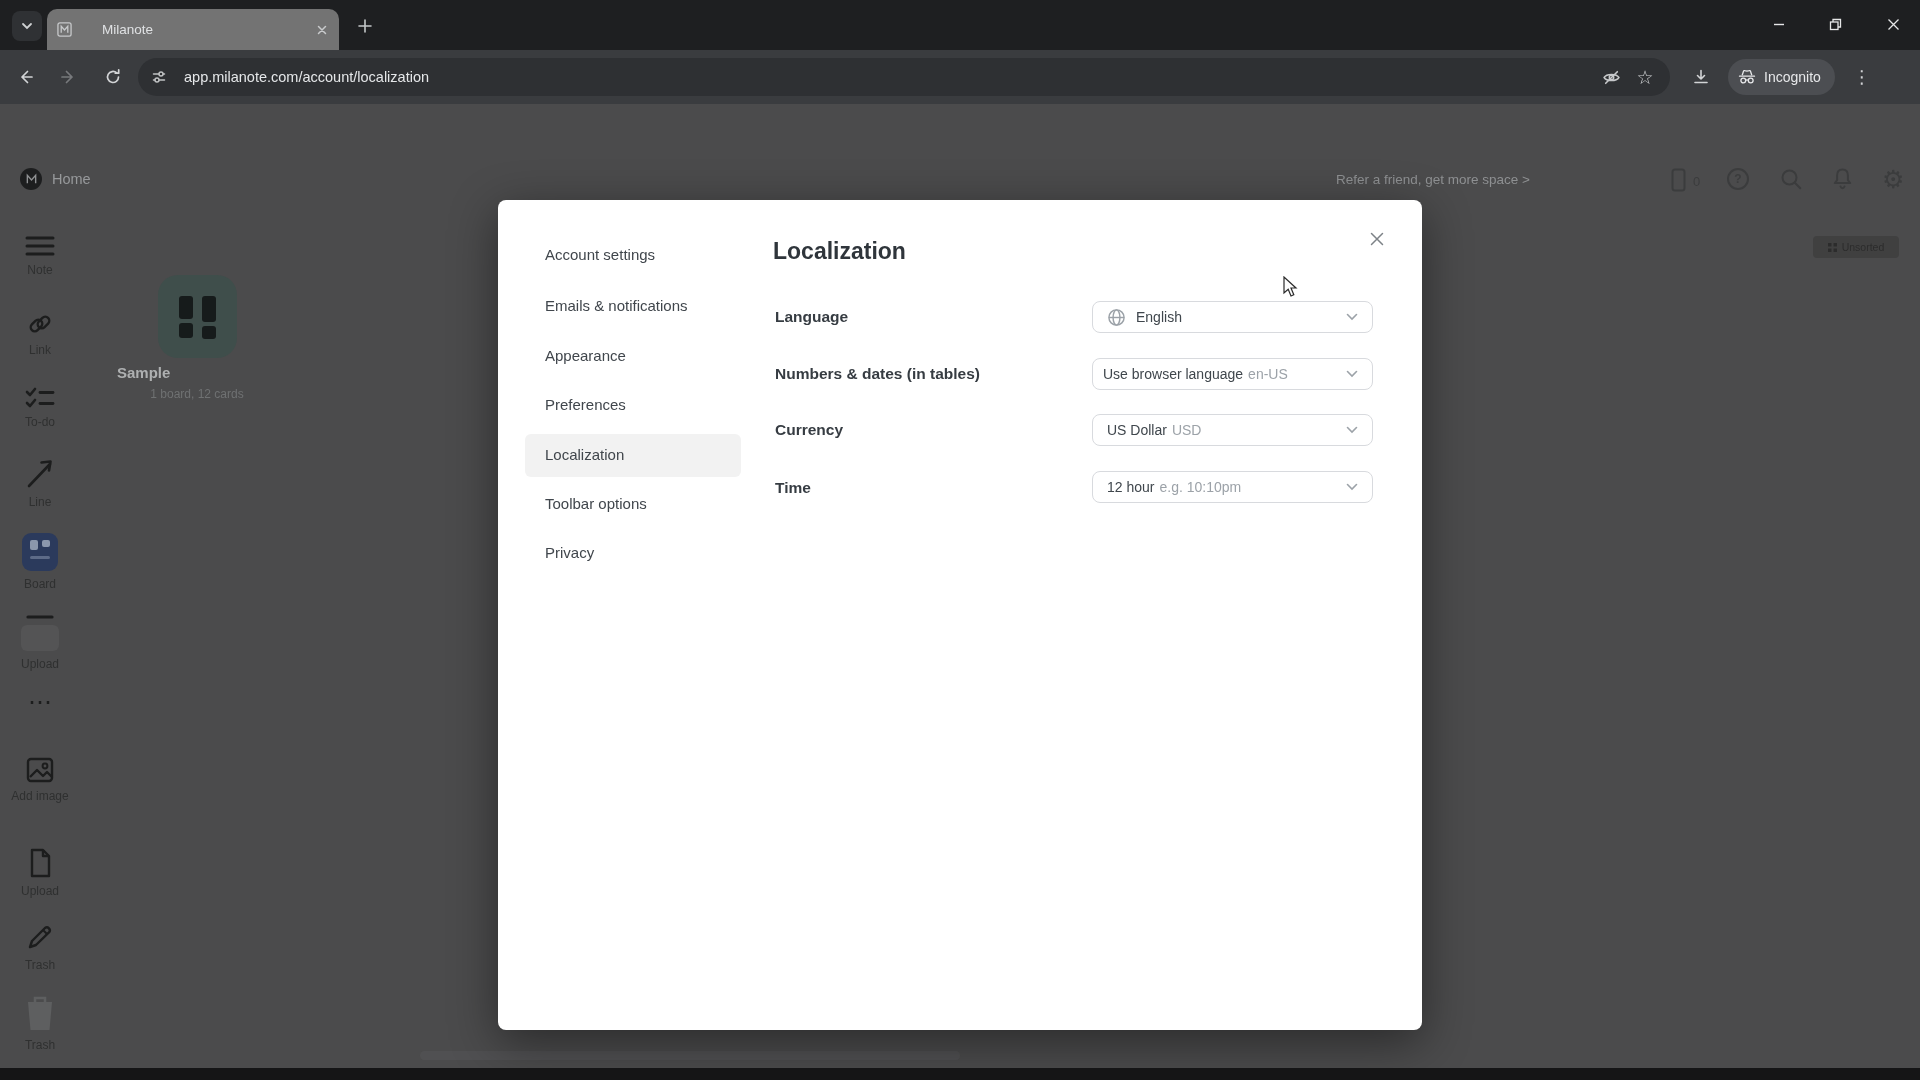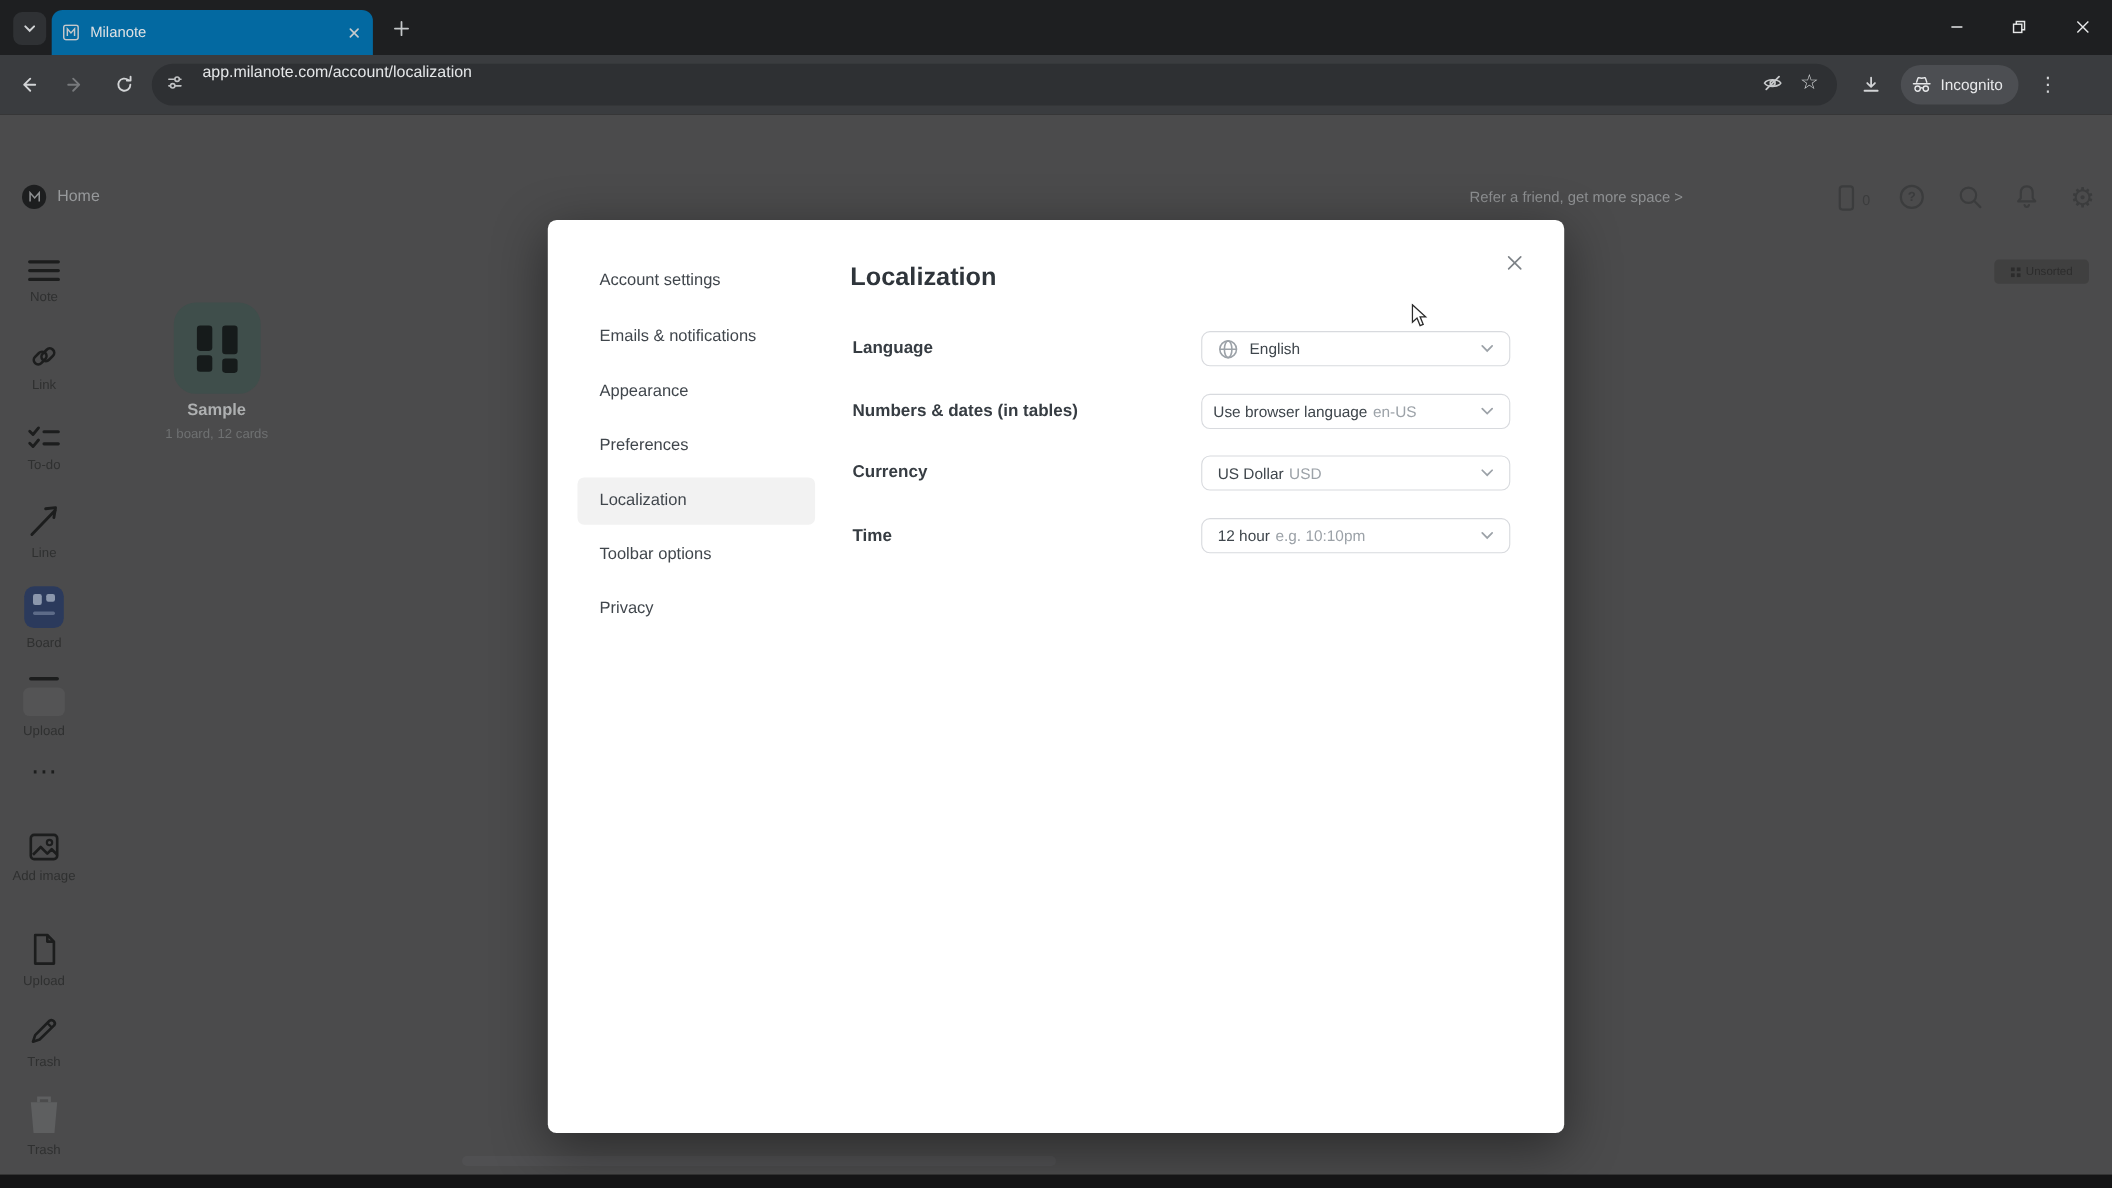--- a/index.html
+++ b/index.html
@@ -5,28 +5,28 @@
   html,body{margin:0;padding:0;background:#000;}
   .stage{position:relative;width:1920px;height:1080px;overflow:hidden;
          font-family:"Liberation Sans",sans-serif;-webkit-font-smoothing:antialiased;}
   .a{position:absolute;}
   svg{display:block;}
 
   
   .tabstrip{left:0;top:0;width:1920px;height:50px;background:#1e1f21;}
   .tab-search-btn{left:12px;top:11px;width:30px;height:30px;border-radius:8px;background:#2f3134;
                   display:flex;align-items:center;justify-content:center;}
-  .tab{left:47px;top:9px;width:292px;height:41px;background:#0369a1;border-radius:10px 10px 0 0;
-       display:flex;align-items:center;padding:0 10px;box-sizing:border-box;}
+  .tab{left:47px;top:9px;width:292px;height:41px;background:#737373;border-radius:10px 10px 0 0;
+       display:flex;align-items:center;padding:0 10px;box-sizing:border-box;gap:20px;}
   .tab-title{color:#dfe1e3;font-size:13.5px;margin-left:10px;flex:1;white-space:nowrap;overflow:hidden;}
   .newtab-btn{left:352px;top:13px;width:26px;height:26px;display:flex;align-items:center;justify-content:center;border-radius:50%;}
   .winctl{top:0;height:48px;width:50px;display:flex;align-items:center;justify-content:center;}
   .toolbar{left:0;top:50px;width:1920px;height:54px;background:#3a3c3f;display:flex;align-items:center;}
   .navbtn{width:34px;height:34px;display:flex;align-items:center;justify-content:center;border-radius:50%;flex:none;}
-  .omnibox{height:38px;border-radius:19px;background:#2e3033;flex:none;display:flex;
+  .omnibox{height:38px;border-radius:19px;background:#2e3033;flex:none;display:flex;align-items:center;
            width:1532px;margin-left:8px;}
   .urltext{color:#e5e7e9;font-size:14.5px;margin-left:10px;flex:1;}
   .incog-chip{height:36px;border-radius:18px;background:#4c4e52;display:flex;align-items:center;
               padding:0 14px 0 10px;margin-left:10px;flex:none;}
   .incog-label{color:#e7e8ea;font-size:14px;margin-left:8px;}
   .glyph{color:#d2d4d6;font-size:19px;line-height:1;}
 
   
   .appbg{left:0;top:104px;width:1920px;height:964px;background:#4b4b4c;}
   .dimtext{color:#97999b;}
@@ -279,21 +279,21 @@
       </svg>
       <span class="raillabel">Trash</span>
     </div>
 
     <div class="a boardcard-icon" style="top:171px;">
       <div class="bc-col" style="left:21px;top:21px;height:23px;"></div>
       <div class="bc-col" style="left:21px;top:48px;height:15px;"></div>
       <div class="bc-col" style="left:44px;top:21px;height:26px;"></div>
       <div class="bc-col" style="left:44px;top:51px;height:13px;"></div>
     </div>
-    <div class="a" style="left:117px;top:260px;width:160px;text-align:center;font-size:15px;font-weight:700;color:#aeb0b1;">Sample</div>
+    <div class="a" style="left:117px;top:260px;width:160px;text-align:left;font-size:15px;font-weight:700;color:#aeb0b1;">Sample</div>
     <div class="a" style="left:117px;top:283px;width:160px;text-align:center;font-size:12px;color:#6f7172;">1 board, 12 cards</div>
 
     <div class="a bottombar" style="top:947px;"></div>
   </div>
 
   <div class="a modal">
     <div class="mnav-sel"></div>
 
     <div class="mnav-item" style="top:30px;">Account settings</div>
     <div class="mnav-item" style="top:81px;">Emails &amp; notifications</div>

